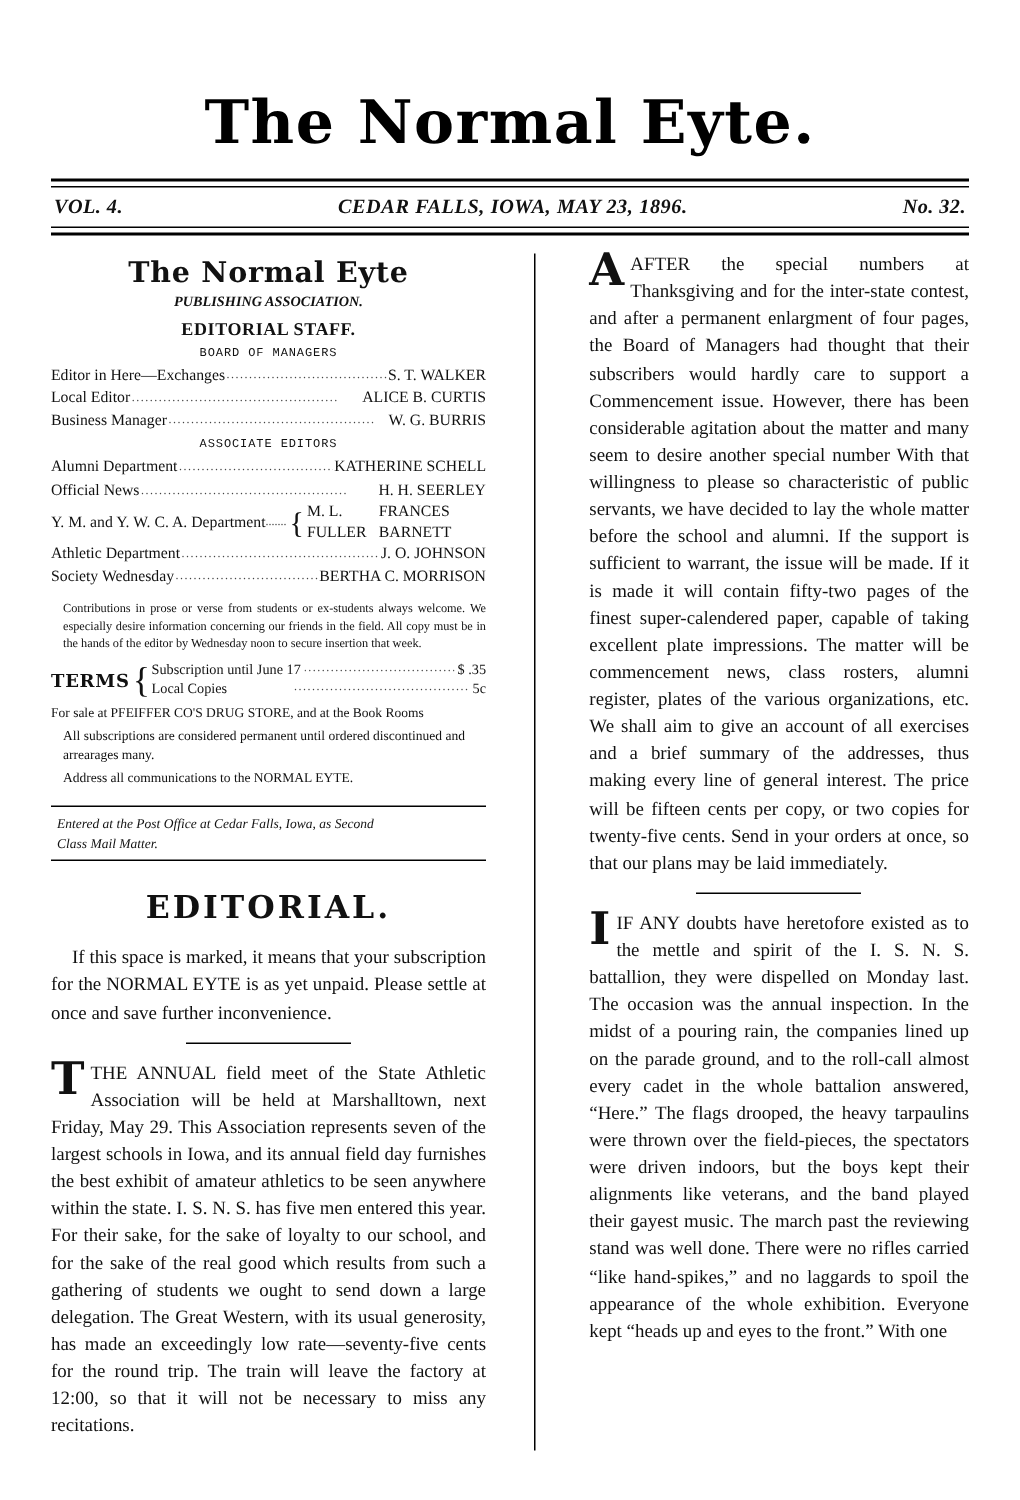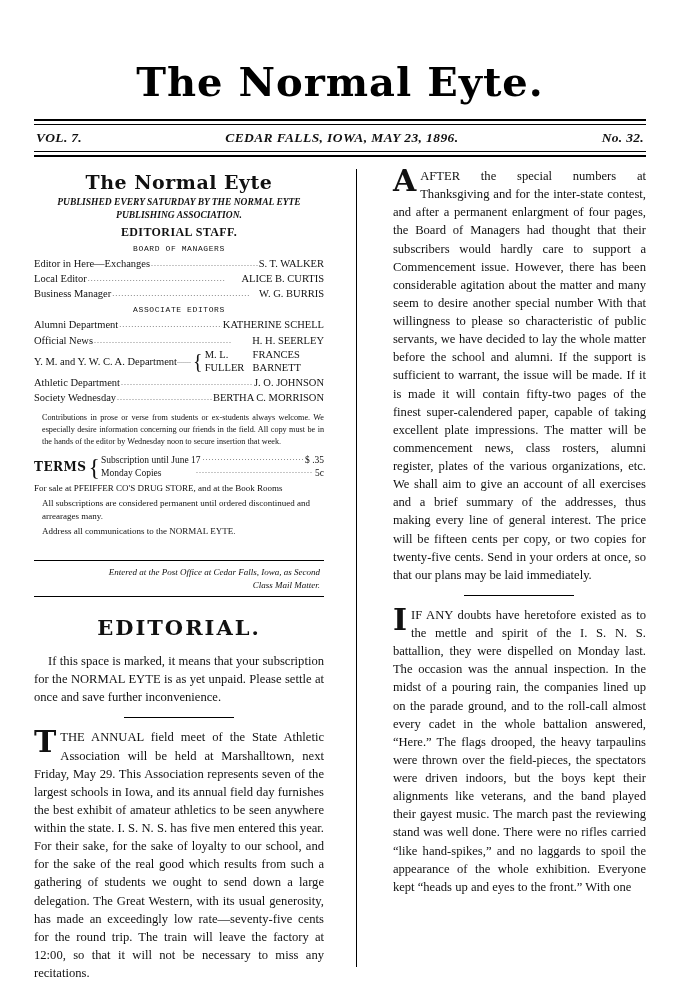--- a/index.html
+++ b/index.html
@@ -142,22 +142,22 @@
   .terms .tbrace{font-size:24px;line-height:14px;margin:0 1px 0 2px;}
   .terms .tlines{display:flex;flex-direction:column;flex:1 1 auto;text-align:right;}
   .tline{display:flex;font-size:9.5px;line-height:1.35;}
   .tline .t{flex:0 0 auto;}
   .tline .d{flex:1 1 auto;overflow:hidden;font-size:8px;letter-spacing:1px;color:#444;margin:0 2px;position:relative;top:-1px;}
   .tline .v{flex:0 0 auto;}
   .smallnote{font-size:9px;line-height:1.45;margin:2px 0;}
   .smallnote .ind{padding-left:8px;display:block;}
   .entered{
     border-top:1px solid #000;border-bottom:1px solid #000;
-    padding:5px 4px;margin:22px 0 0 0;
-    text-align:right;font-size:9px;line-height:1.4;font-style:italic;
+    padding:5px 4px;margin:12px 0 0 0;
+    text-align:left;font-size:9px;line-height:1.4;font-style:italic;
   }
   .editorial-head{
     text-align:center;
     font-family:"DejaVu Serif", serif;
     font-weight:bold;
     font-size:21px;
     letter-spacing:2px;
     margin:18px 0 12px 0;
   }
   p.txt{
@@ -188,35 +188,34 @@
 </head>
 <body>
 
 <div class="page">
 
   <div class="masthead">The Normal Eyte.</div>
 
   <div class="rule-double"></div>
 
   <div class="issue-line">
-    <span>VOL. 7.</span>
+    <span>VOL. 4.</span>
     <span class="center">CEDAR FALLS, IOWA, MAY 23, 1896.</span>
     <span>No. 32.</span>
   </div>
 
   <div class="rule-double2"></div>
 
   <div class="body">
 
     <div class="col col-left">
 
       <div class="lm-title">The Normal Eyte</div>
 
       <div class="lm-sub">
-        <div>PUBLISHED EVERY SATURDAY BY THE NORMAL EYTE</div>
         <div>PUBLISHING ASSOCIATION.</div>
       </div>
 
       <div class="lm-staff">EDITORIAL STAFF.</div>
 
       <div class="lm-section">BOARD OF MANAGERS</div>
 
       <div class="staff-row">
         <span class="role">Editor in Here—Exchanges</span>
         <span class="dots">..............................................</span>
@@ -274,21 +273,21 @@
       <div class="terms">
         <span class="tlabel">TERMS</span>
         <span class="tbrace">{</span>
         <span class="tlines">
           <span class="tline">
             <span class="t">Subscription until June 17</span>
             <span class="d">.......................................</span>
             <span class="v">$ .35</span>
           </span>
           <span class="tline">
-            <span class="t">Monday Copies</span>
+            <span class="t">Local Copies</span>
             <span class="d">.......................................</span>
             <span class="v">5c</span>
           </span>
         </span>
       </div>
 
       <div class="smallnote">For sale at PFEIFFER CO'S DRUG STORE, and at the Book Rooms</div>
       <div class="smallnote">
         <span class="ind">All subscriptions are considered permanent until ordered discontinued and arrearages many.</span>
       </div>

